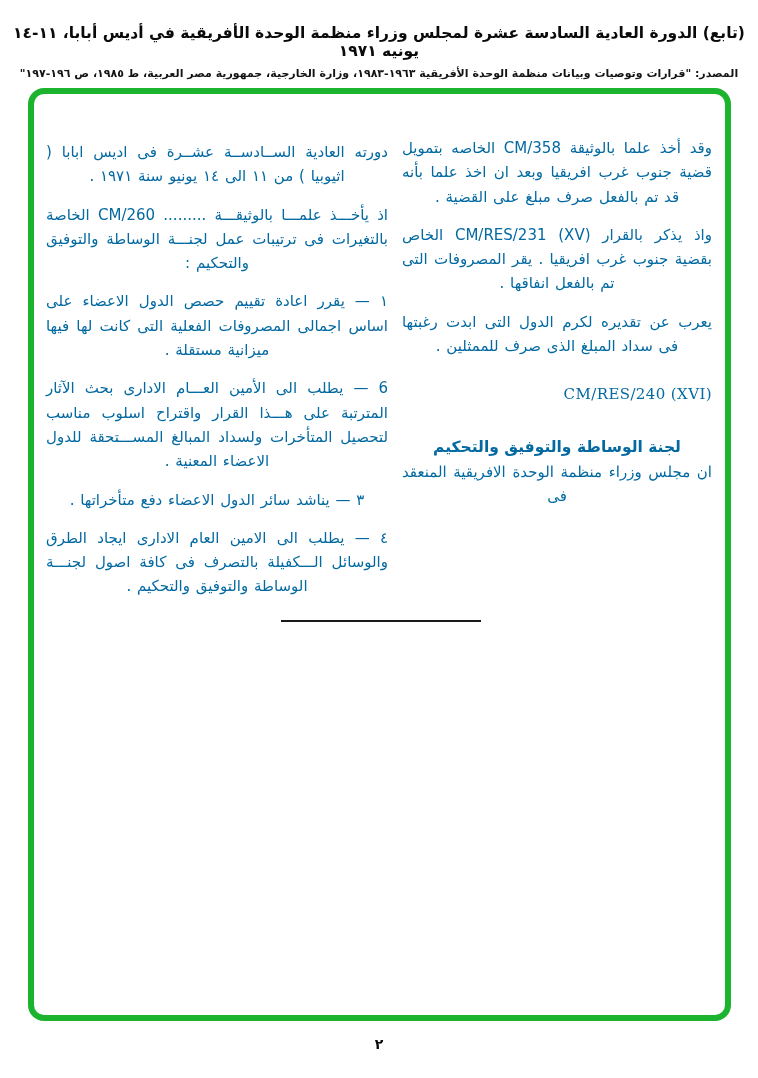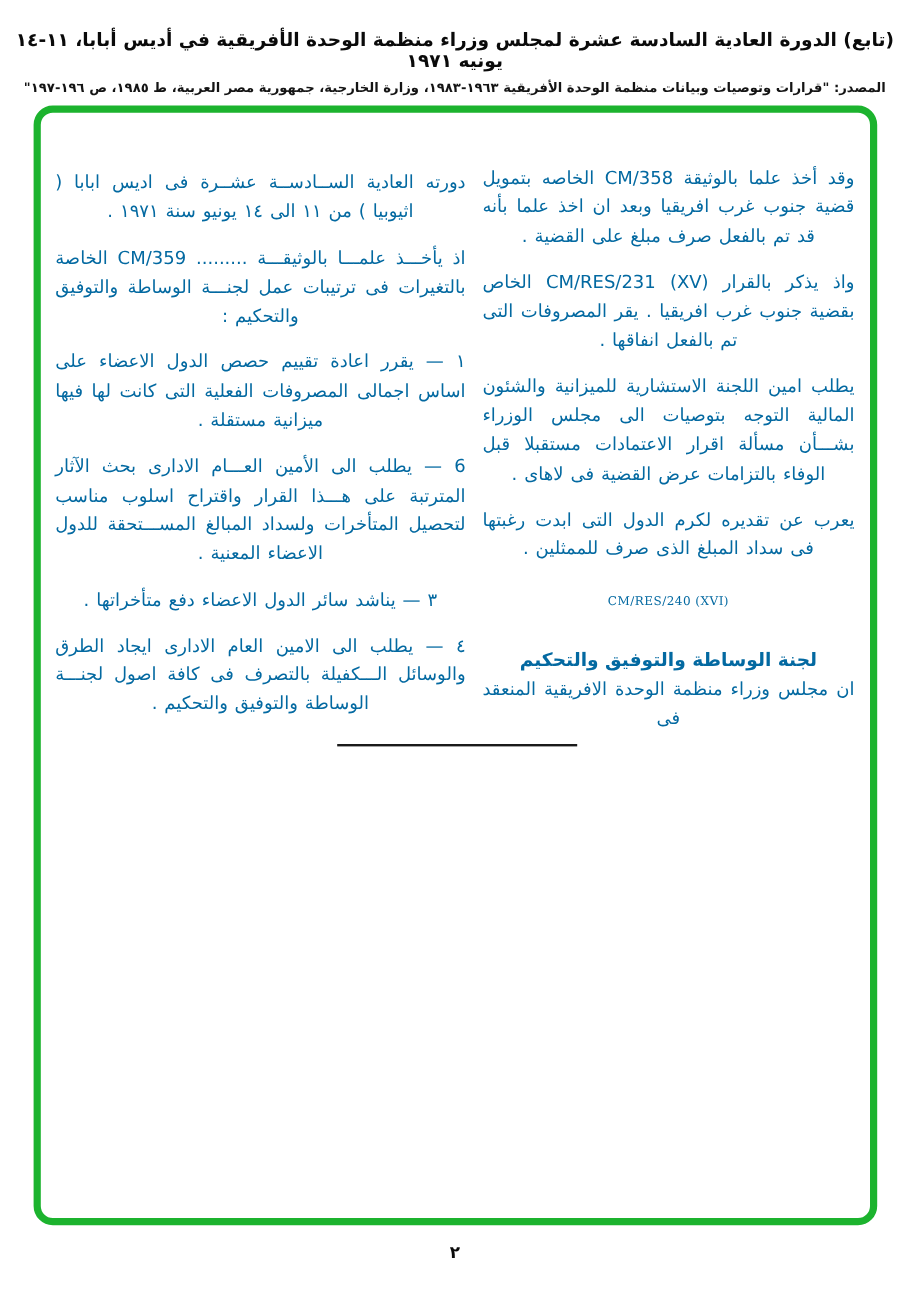--- a/index.html
+++ b/index.html
@@ -49,22 +49,22 @@
     margin-bottom: 14px;
     word-spacing: 1px;
   }
   
   .col-right { top: 42px; left: 368px; width: 310px; }
   
   .col-left  { top: 46px; left: 12px;  width: 342px; }
 
   .res-ref {
     direction: ltr;
-    text-align: center;
-    font-size: 10px;
+    text-align: right;
+    font-size: 15px;
     letter-spacing: 0.4px;
     margin: 24px 0 0 0;
     font-family: "DejaVu Serif", serif;
   }
   .section-heading {
     text-align: center;
     font-weight: bold;
     font-size: 15.5px;
     margin: 28px 0 0 0;
   }
@@ -102,30 +102,29 @@
   <div class="header">
     <div class="header-title">(تابع) الدورة العادية السادسة عشرة لمجلس وزراء منظمة الوحدة الأفريقية في أديس أبابا، ١١-١٤ يونيه ١٩٧١</div>
     <div class="header-source">المصدر: "قرارات وتوصيات وبيانات منظمة الوحدة الأفريقية ١٩٦٣-١٩٨٣، وزارة الخارجية، جمهورية مصر العربية، ط ١٩٨٥، ص ١٩٦-١٩٧"</div>
   </div>
 
   <div class="frame" style="border-color: rgb(28, 179, 46);">
 
     <div class="col col-right">
       <p>وقد أخذ علما بالوثيقة CM/358 الخاصه بتمويل قضية جنوب غرب افريقيا وبعد ان اخذ علما بأنه قد تم بالفعل صرف مبلغ على القضية .</p>
       <p>واذ يذكر بالقرار CM/RES/231 (XV) الخاص بقضية جنوب غرب افريقيا . يقر المصروفات التى تم بالفعل انفاقها .</p>
-      <p>يطلب امين اللجنة الاستشارية للميزانية والشئون المالية التوجه بتوصيات الى مجلس الوزراء بشـــأن مسألة اقرار الاعتمادات مستقبلا قبل الوفاء بالتزامات عرض القضية فى لاهاى .</p>
       <p>يعرب عن تقديره لكرم الدول التى ابدت رغبتها فى سداد المبلغ الذى صرف للممثلين .</p>
       <div class="res-ref">CM/RES/240 (XVI)</div>
       <div class="section-heading">لجنة الوساطة والتوفيق والتحكيم</div>
       <p class="continuation">ان مجلس وزراء منظمة الوحدة الافريقية المنعقد فى</p>
     </div>
 
     <div class="col col-left">
       <p>دورته العادية الســادســة عشــرة فى اديس ابابا ( اثيوبيا ) من ١١ الى ١٤ يونيو سنة ١٩٧١ .</p>
-      <p>اذ يأخـــذ علمـــا بالوثيقـــة ......... CM/359 الخاصة بالتغيرات فى ترتيبات عمل لجنـــة الوساطة والتوفيق والتحكيم :</p>
+      <p>اذ يأخـــذ علمـــا بالوثيقـــة ......... CM/260 الخاصة بالتغيرات فى ترتيبات عمل لجنـــة الوساطة والتوفيق والتحكيم :</p>
       <p>١ — يقرر اعادة تقييم حصص الدول الاعضاء على اساس اجمالى المصروفات الفعلية التى كانت لها فيها ميزانية مستقلة .</p>
       <p>6 — يطلب الى الأمين العـــام الادارى بحث الآثار المترتبة على هـــذا القرار واقتراح اسلوب مناسب لتحصيل المتأخرات ولسداد المبالغ المســـتحقة للدول الاعضاء المعنية .</p>
       <p>٣ — يناشد سائر الدول الاعضاء دفع متأخراتها .</p>
       <p>٤ — يطلب الى الامين العام الادارى ايجاد الطرق والوسائل الـــكفيلة بالتصرف فى كافة اصول لجنـــة الوساطة والتوفيق والتحكيم .</p>
     </div>
 
     <div class="divider"></div>
 
   </div>
 

